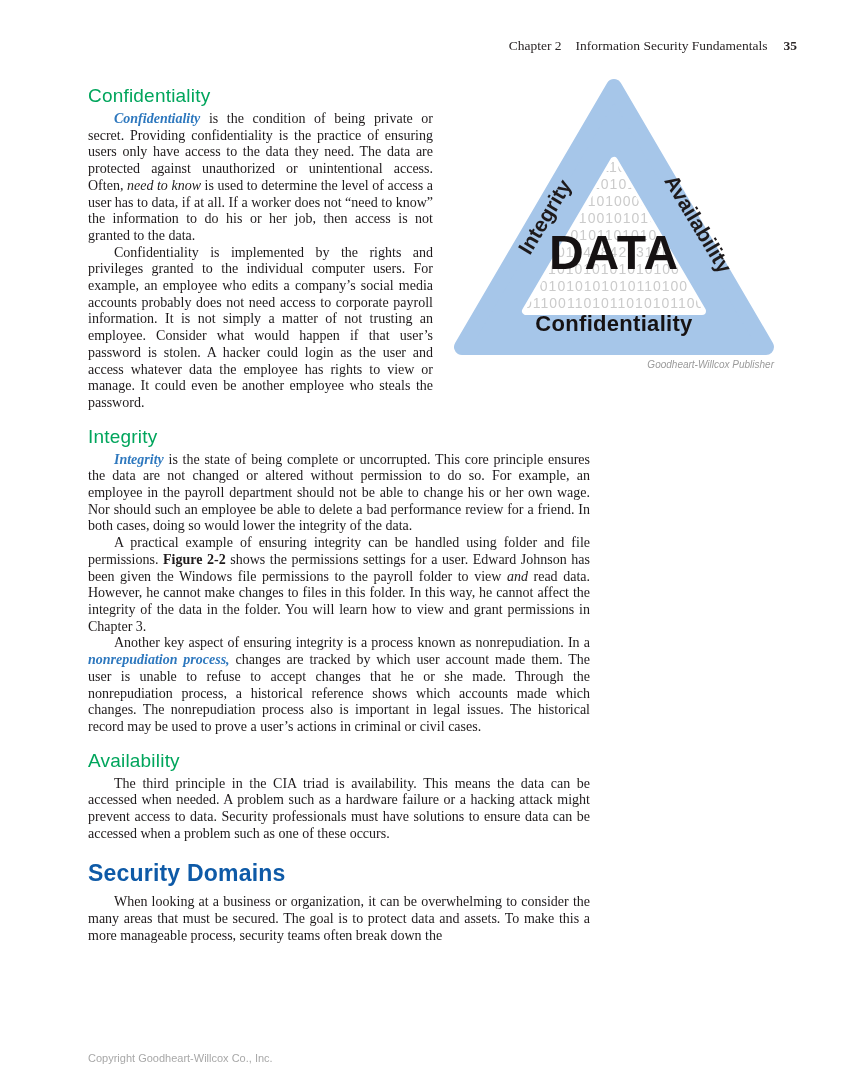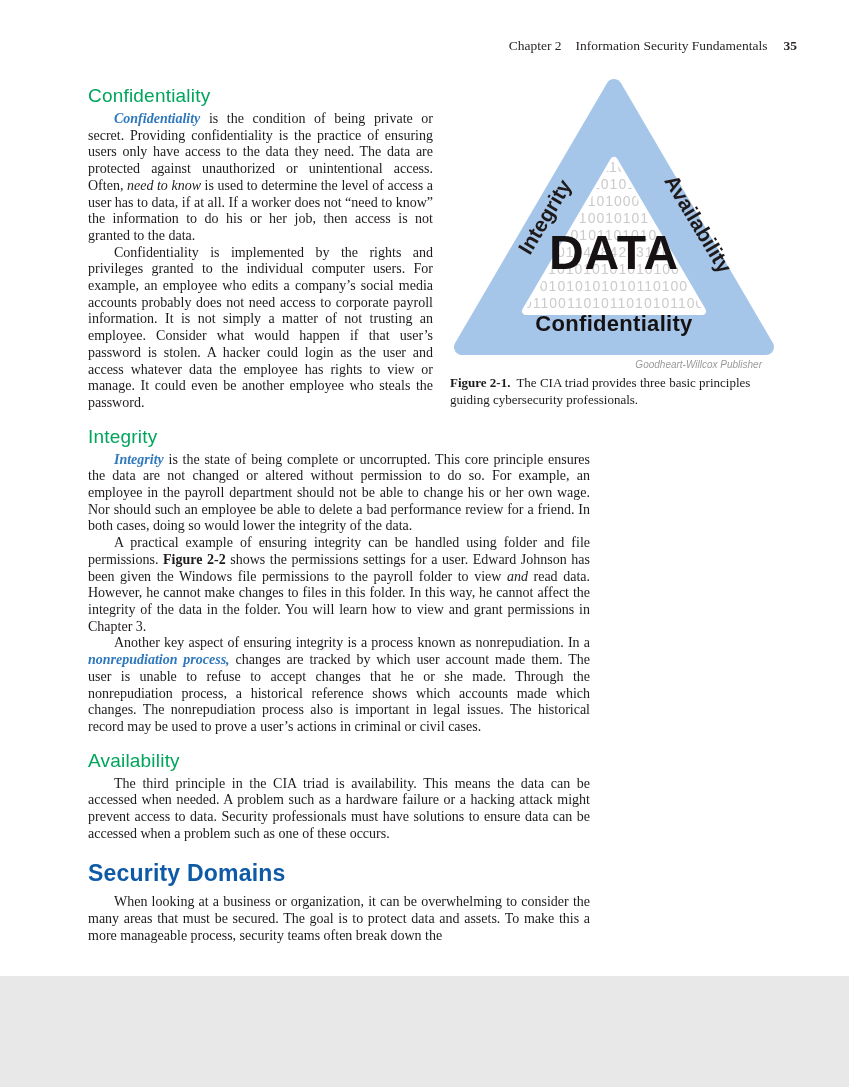--- a/index.html
+++ b/index.html
@@ -1,18 +1,18 @@
 <!DOCTYPE html>
 <html><head>
 <meta charset="utf-8">
 <style>
   * { margin:0; padding:0; box-sizing:border-box; }
   html,body { background:#e8e8e8; }
   .page {
-    position:relative; width:849px; height:976px; background:#ffffff;
+    position:relative; width:849px; height:1087px; background:#ffffff;
     margin:0 auto; overflow:hidden;
     font-family:"Liberation Serif", serif; color:#1e1a1b;
   }
   
   .running-head {
     position:absolute; top:38px; right:52px;
     font-size:13.5px; color:#2a2526; text-align:right;
   }
   .running-head .chapter { margin-right:14px; }
   .running-head .title { margin-right:16px; }
@@ -69,21 +69,21 @@
   }
   .side-label.left  { left:30px;  top:130px; width:130px; transform:rotate(-59deg); }
   .side-label.right { left:170px; top:137px; width:156px; transform:rotate(59deg); }
   .bottom-label {
     position:absolute; left:0; right:0; top:236px; z-index:3; text-align:center;
     font-family:"Liberation Sans", sans-serif; font-weight:bold;
     font-size:22px; color:#161213; letter-spacing:0.3px;
   }
   .credit {
     text-align:right; font-family:"Liberation Sans", sans-serif;
-    font-style:italic; font-size:10px; color:#9a9a9a; margin:2px 16px 4px 0;
+    font-style:italic; font-size:10px; color:#9a9a9a; margin:2px 4px 4px 0;
   }
   .caption { font-size:13px; line-height:17px; text-align:left; }
   .caption .cap-label { font-weight:bold; margin-right:6px; }
 
   .page-footer {
     position:absolute; left:88px; top:1052px;
     font-family:"Liberation Sans", sans-serif; font-size:11px; color:#a8a8a8;
   }
 </style>
 </head>
@@ -115,23 +115,20 @@
             <div class="list-row">101010101010100</div>
             <div class="list-row">01010101010110100</div>
             <div class="list-row">011001101011010101100</div>
           </div>
         <div class="data-label">DATA</div>
         <div class="side-label left">Integrity</div>
         <div class="side-label right">Availability</div>
         <div class="bottom-label">Confidentiality</div>
       </div>
       <div class="credit">Goodheart-Willcox Publisher</div>
-      <figcaption class="caption">
-        <span class="cap-label">Figure 2-1.</span><span>The CIA triad provides three basic principles guiding cybersecurity professionals.</span>
-      </figcaption>
     </figure>
 
     <h2 class="section-heading first">Confidentiality</h2>
     <p class="body-para"><span class="seg-term">Confidentiality</span><span class="seg-plain"> is the condition of being private or secret. Providing confidentiality is the practice of ensuring users only have access to the data they need. The data are protected against unauthorized or unintentional access. Often, </span><span class="seg-italic">need to know</span><span class="seg-plain"> is used to determine the level of access a user has to data, if at all. If a worker does not “need to know” the information to do his or her job, then access is not granted to the data.</span></p>
     <p class="body-para"><span class="seg-plain">Confidentiality is implemented by the rights and privileges granted to the individual computer users. For example, an employee who edits a company’s social media accounts probably does not need access to corporate payroll information. It is not simply a matter of not trusting an employee. Consider what would happen if that user’s password is stolen. A hacker could login as the user and access whatever data the employee has rights to view or manage. It could even be another employee who steals the password.</span></p>
 
     <h2 class="section-heading">Integrity</h2>
     <p class="body-para"><span class="seg-term">Integrity</span><span class="seg-plain"> is the state of being complete or uncorrupted. This core principle ensures the data are not changed or altered without permission to do so. For example, an employee in the payroll department should not be able to change his or her own wage. Nor should such an employee be able to delete a bad performance review for a friend. In both cases, doing so would lower the integrity of the data.</span></p>
     <p class="body-para"><span class="seg-plain">A practical example of ensuring integrity can be handled using folder and file permissions. </span><span class="seg-bold">Figure 2-2</span><span class="seg-plain"> shows the permissions settings for a user. Edward Johnson has been given the Windows file permissions to the payroll folder to view </span><span class="seg-italic">and</span><span class="seg-plain"> read data. However, he cannot make changes to files in this folder. In this way, he cannot affect the integrity of the data in the folder. You will learn how to view and grant permissions in Chapter 3.</span></p>
     <p class="body-para"><span class="seg-plain">Another key aspect of ensuring integrity is a process known as nonrepudiation. In a </span><span class="seg-term">nonrepudiation process,</span><span class="seg-plain"> changes are tracked by which user account made them. The user is unable to refuse to accept changes that he or she made. Through the nonrepudiation process, a historical reference shows which accounts made which changes. The nonrepudiation process also is important in legal issues. The historical record may be used to prove a user’s actions in criminal or civil cases.</span></p>

